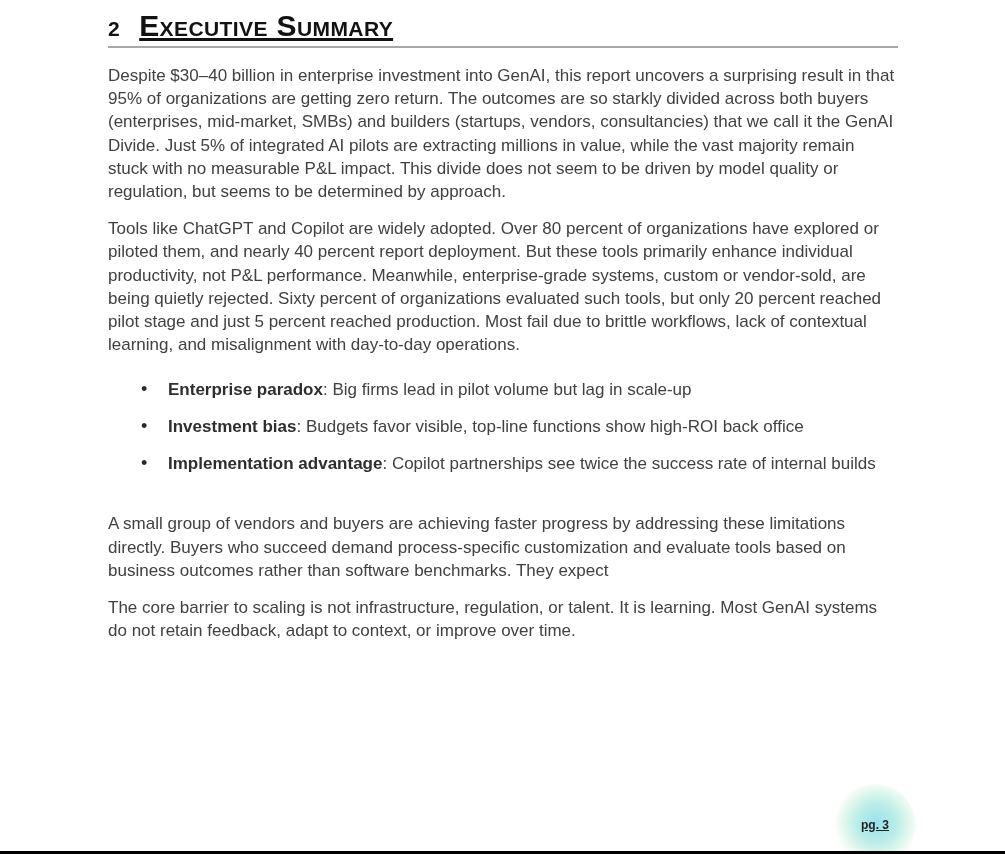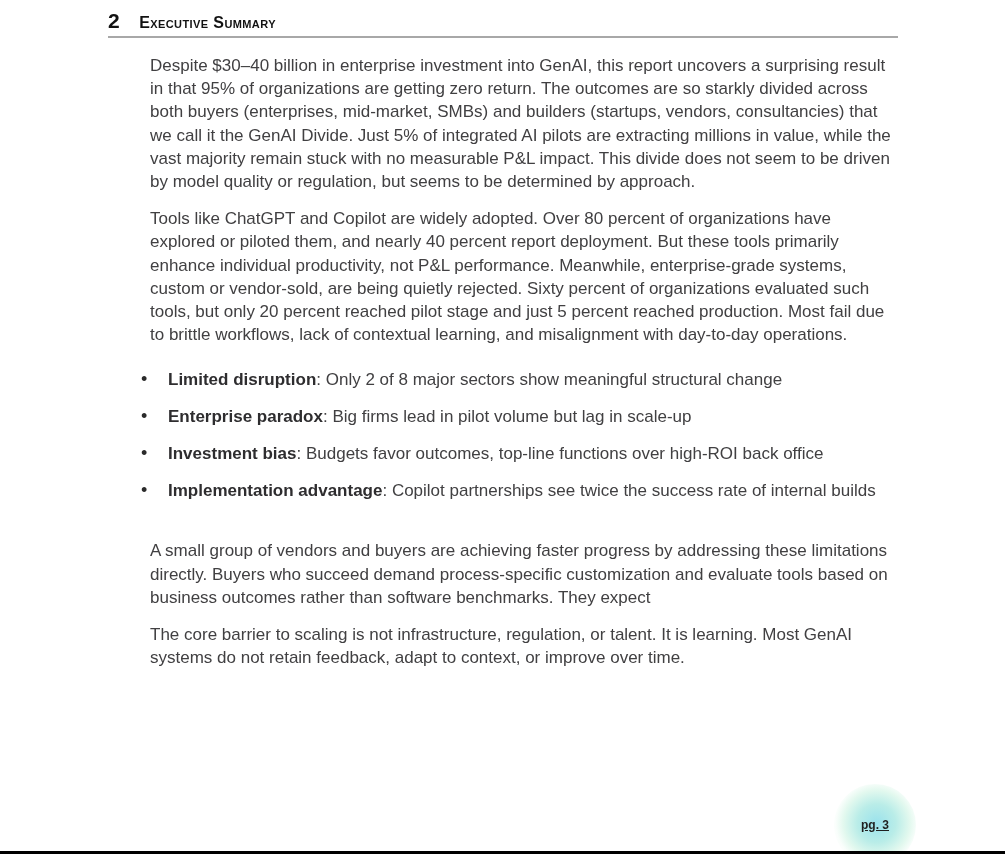--- a/index.html
+++ b/index.html
@@ -30,34 +30,34 @@
     padding-bottom: 3px;
     border-bottom: 2px solid #a8a8a8;
     color: #121212;
   }
   .heading-number {
     font-size: 21px;
     font-weight: 700;
     letter-spacing: 0.5px;
   }
   .heading-title {
-    font-size: 16px;
+    font-size: 30px;
     font-weight: 700;
     font-variant: small-caps;
     letter-spacing: 0.4px;
+    text-decoration: underline;
   }
   .body-copy {
     margin-top: 16px;
     color: #414042;
     font-size: 17px;
     line-height: 23.2px;
   }
   .body-para {
     margin-bottom: 14px;
-    margin-left: 42px;
   }
   ul.pattern-list {
     list-style: none;
     margin: 22px 0 0 0;
     padding: 0;
   }
   ul.pattern-list li {
     position: relative;
     padding-left: 60px;
     margin-bottom: 13px;
@@ -121,23 +121,22 @@
       <span class="heading-title">Executive Summary</span>
     </div>
 
     <div class="body-copy">
       <div>
           <p class="body-para">Despite $30–40 billion in enterprise investment into GenAI, this report uncovers a surprising result in that 95% of organizations are getting zero return. The outcomes are so starkly divided across both buyers (enterprises, mid-market, SMBs) and builders (startups, vendors, consultancies) that we call it the GenAI Divide. Just 5% of integrated AI pilots are extracting millions in value, while the vast majority remain stuck with no measurable P&amp;L impact. This divide does not seem to be driven by model quality or regulation, but seems to be determined by approach.</p>
           <p class="body-para">Tools like ChatGPT and Copilot are widely adopted. Over 80 percent of organizations have explored or piloted them, and nearly 40 percent report deployment. But these tools primarily enhance individual productivity, not P&amp;L performance. Meanwhile, enterprise-grade systems, custom or vendor-sold, are being quietly rejected. Sixty percent of organizations evaluated such tools, but only 20 percent reached pilot stage and just 5 percent reached production. Most fail due to brittle workflows, lack of contextual learning, and misalignment with day-to-day operations.</p>
         </div>
 
       <ul class="pattern-list">
-          <li><strong>Limited disruption</strong><span>: Only 2 of 8 major sectors show meaningful structural change</span></li>
           <li><strong>Enterprise paradox</strong><span>: Big firms lead in pilot volume but lag in scale-up</span></li>
-          <li><strong>Investment bias</strong><span>: Budgets favor outcomes, top-line functions over high-ROI back office</span></li>
+          <li><strong>Investment bias</strong><span>: Budgets favor visible, top-line functions show high-ROI back office</span></li>
           <li><strong>Implementation advantage</strong><span>: Copilot partnerships see twice the success rate of internal builds</span></li>
         </ul>
 
       <div class="outro">
           <p class="body-para">A small group of vendors and buyers are achieving faster progress by addressing these limitations directly. Buyers who succeed demand process-specific customization and evaluate tools based on business outcomes rather than software benchmarks. They expect</p>
           <p class="body-para">The core barrier to scaling is not infrastructure, regulation, or talent. It is learning. Most GenAI systems do not retain feedback, adapt to context, or improve over time.</p>
         </div>
     </div>
 
   </div>

